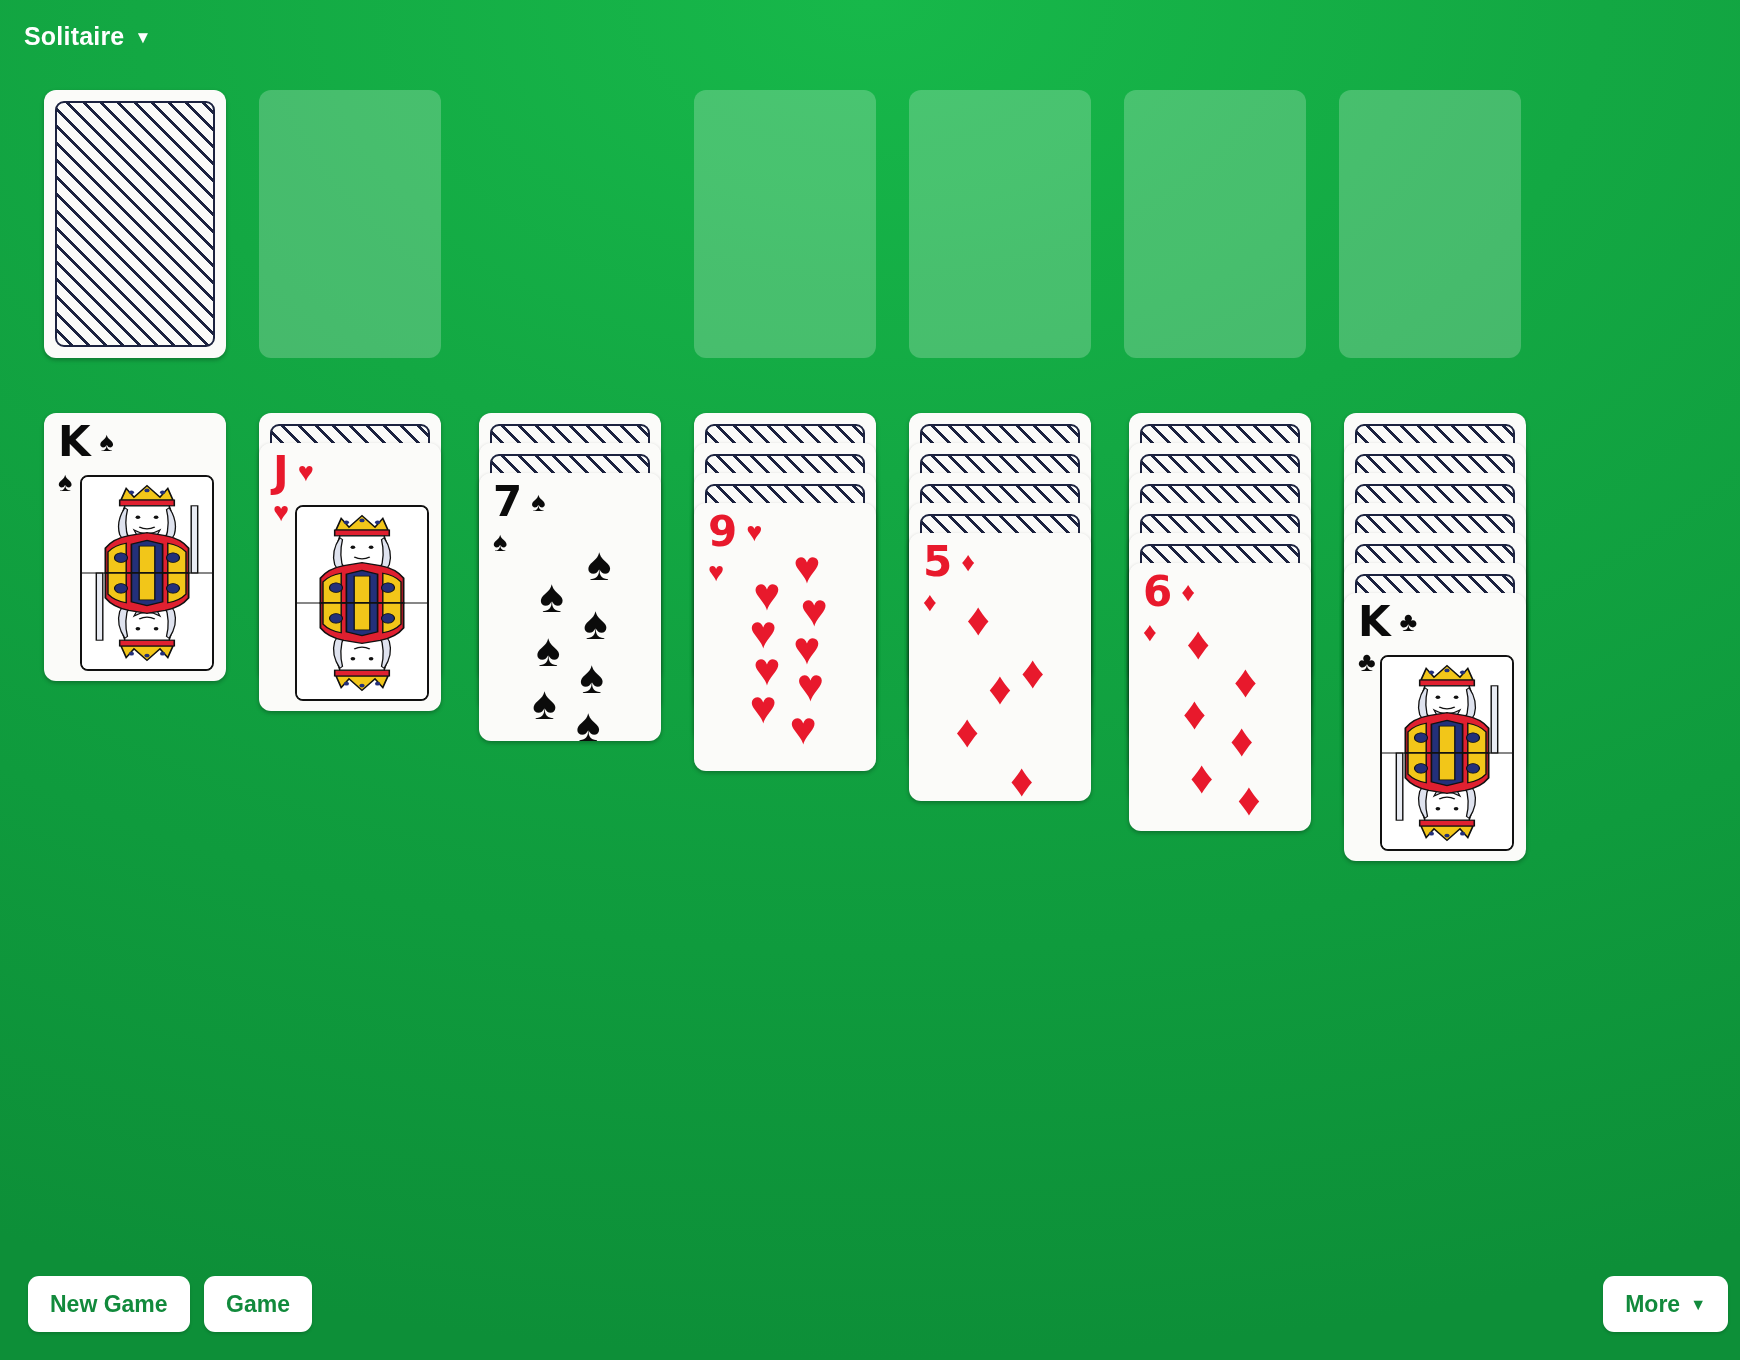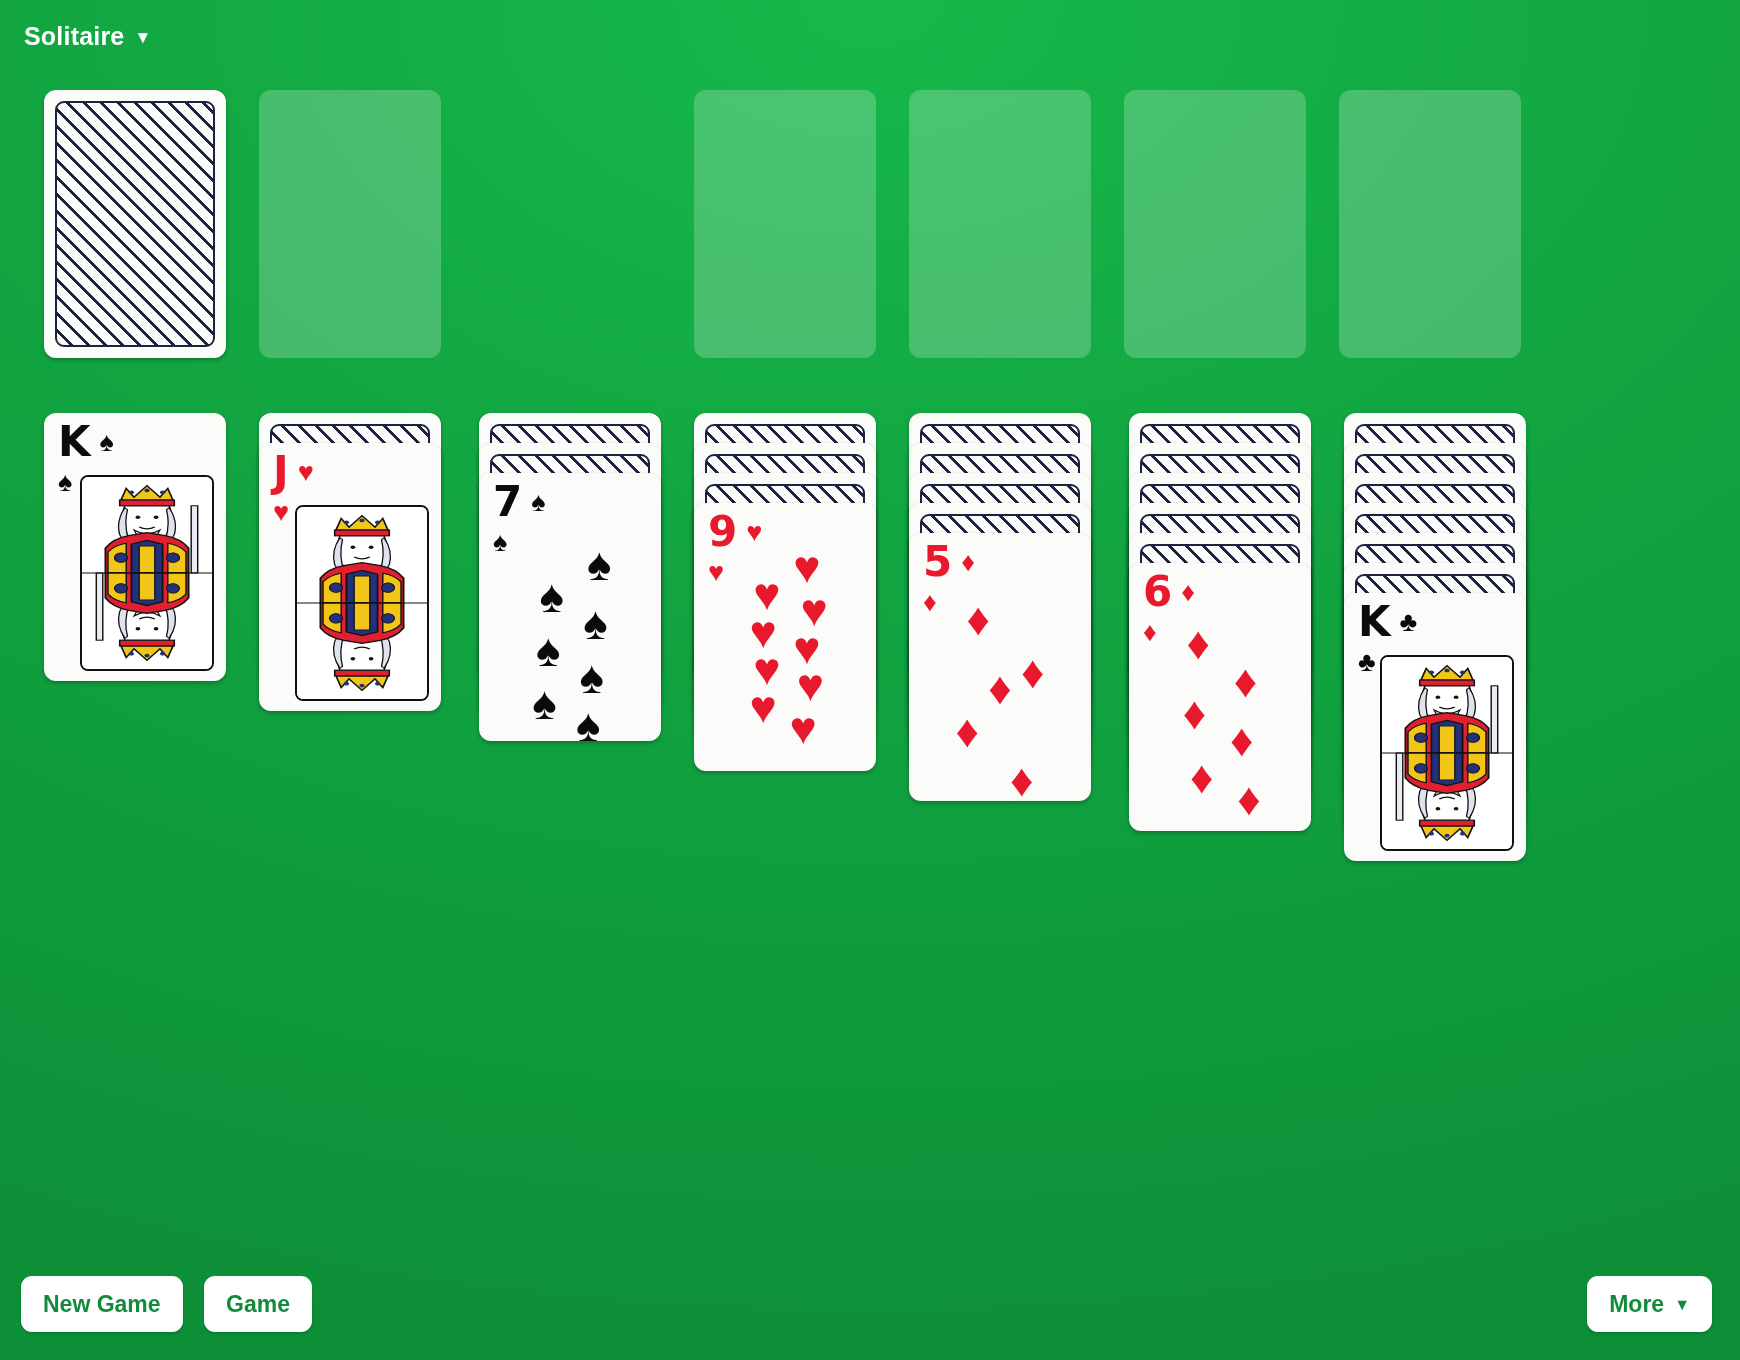--- a/index.html
+++ b/index.html
@@ -437,26 +437,26 @@
       <circle cx="30" cy="84" r="5" fill="#23307a" stroke="#111111" stroke-width="0.9"></circle>
       <circle cx="70" cy="84" r="5" fill="#23307a" stroke="#111111" stroke-width="0.9"></circle>
       <rect x="84" y="30" width="5" height="70" fill="#e9ecf3" stroke="#111111" stroke-width="1.1"></rect>
     </g>
     <line x1="0" y1="100" x2="100" y2="100" stroke="#111111" stroke-width="1"></line>
   </svg>
         </div>
       </div>
     </div>
 
-  <button class="btn" style="left:21px; bottom:28px;margin-top:34px;">
+  <button class="btn" style="left:28px; bottom:28px;margin-top:34px;">
     <span>New Game</span>
   </button>
 
   <button class="btn" style="left:204px; bottom:28px;">
     <span>Game</span>
   </button>
 
-  <button class="btn" style="right:28px; bottom:28px;">
+  <button class="btn" style="right:12px; bottom:28px;">
     <span>More</span>
     <span class="caret">▼</span>
   </button>
 
 </div>
 
 </body></html>

